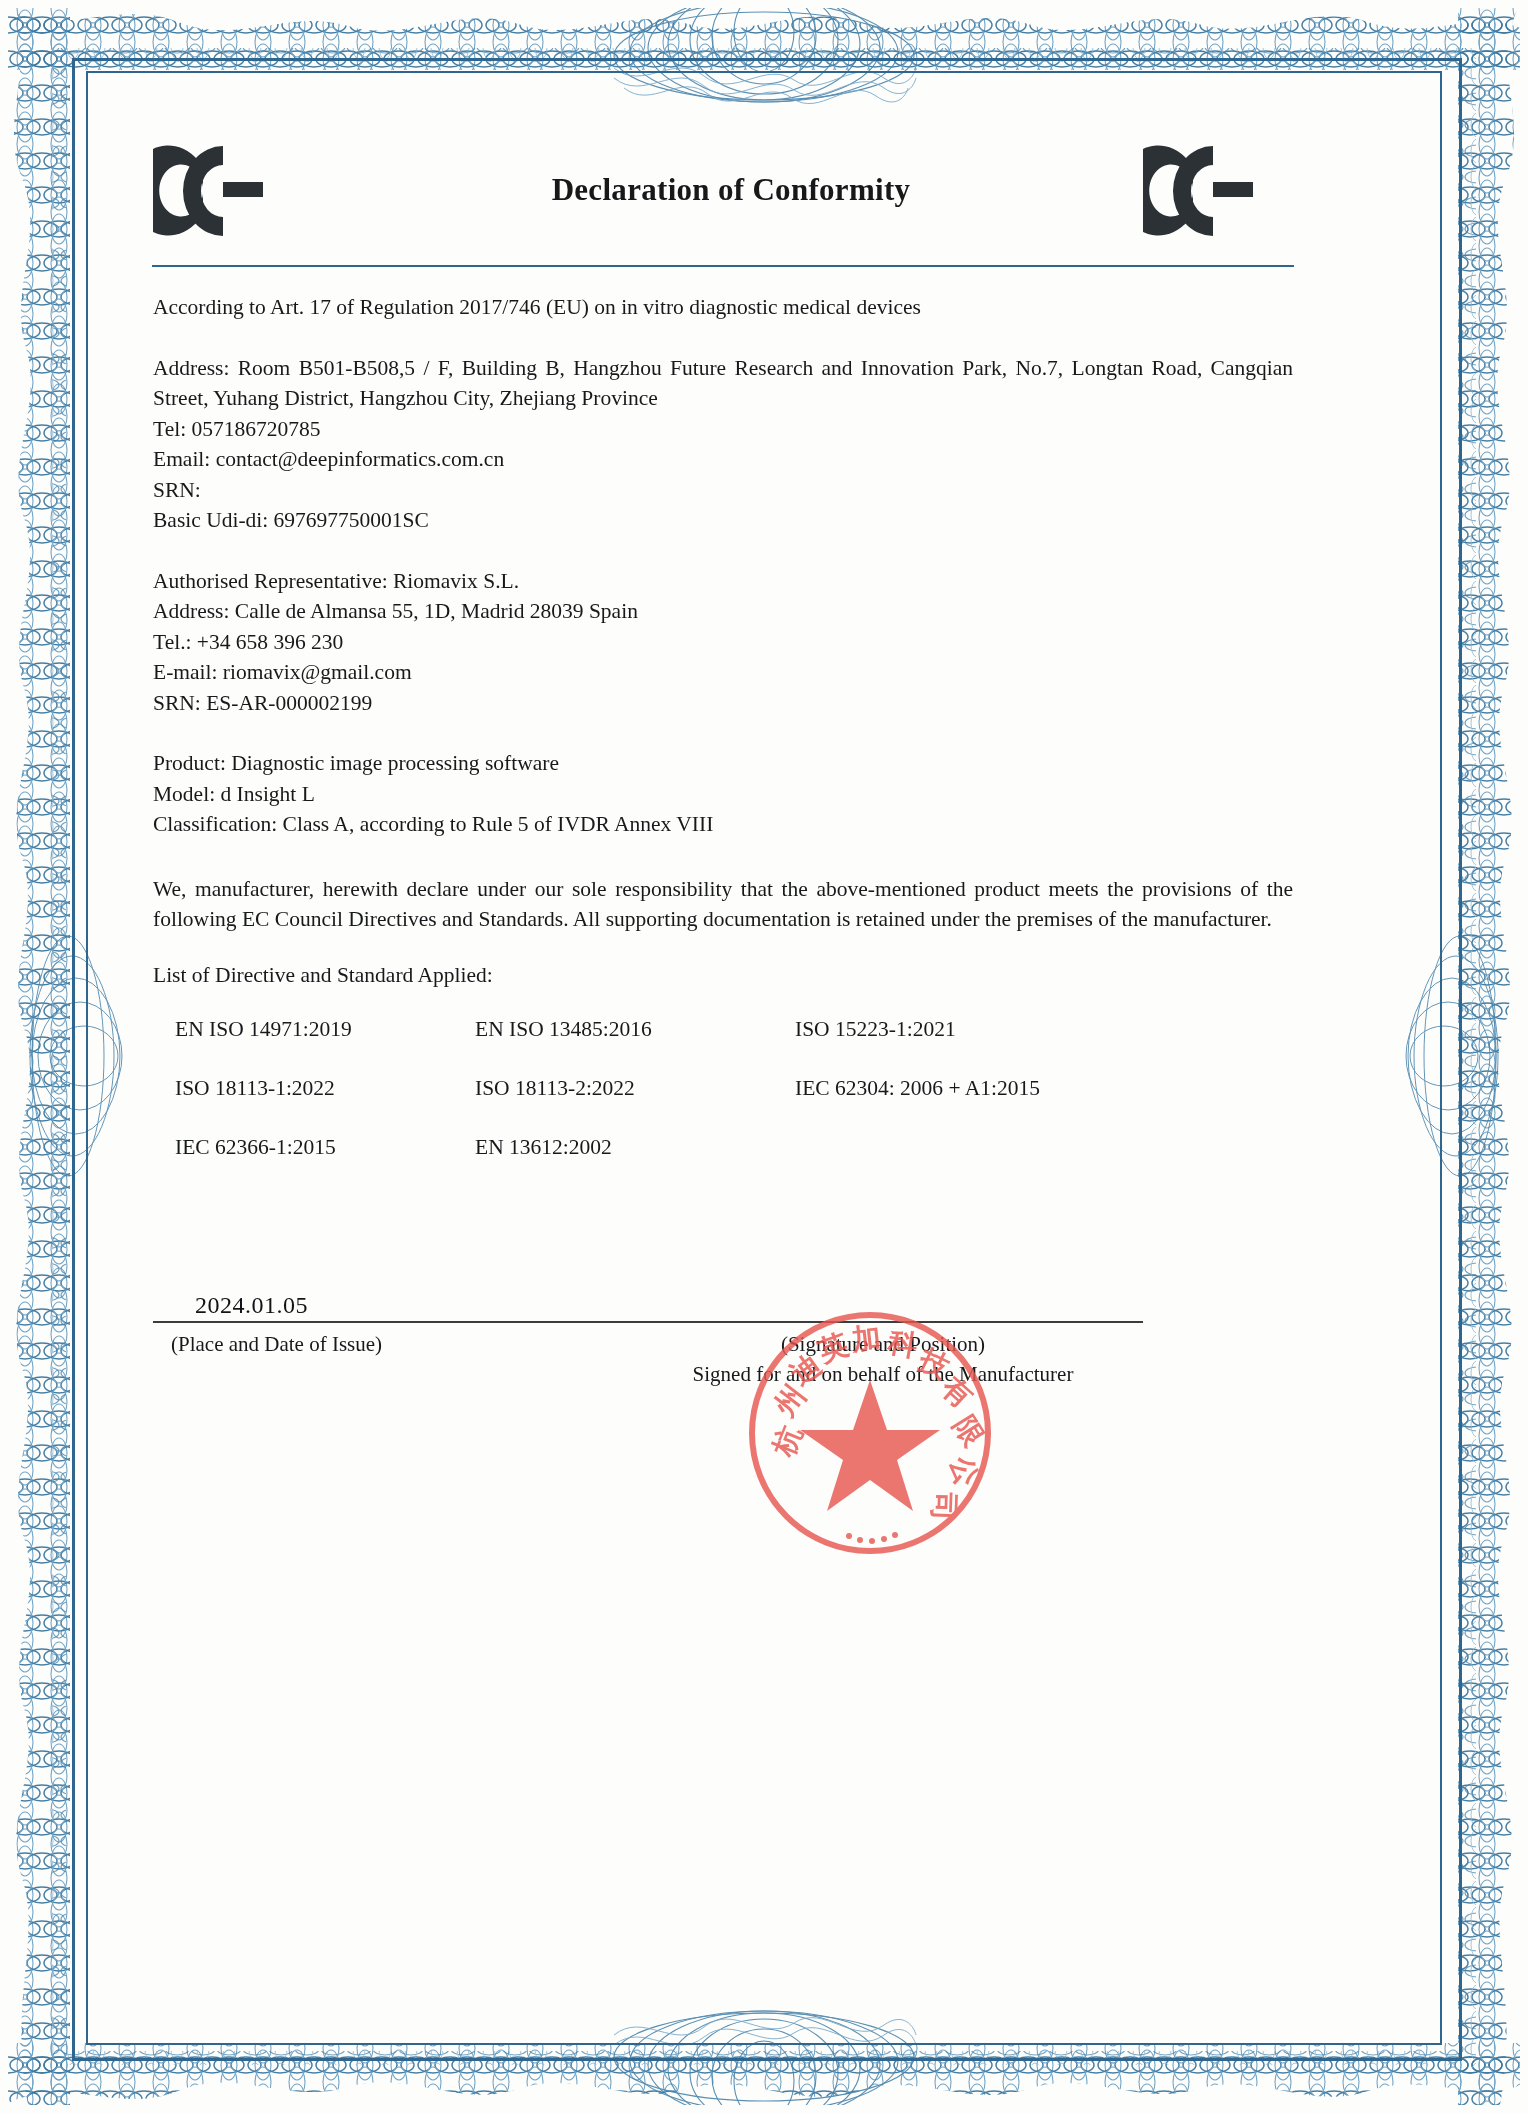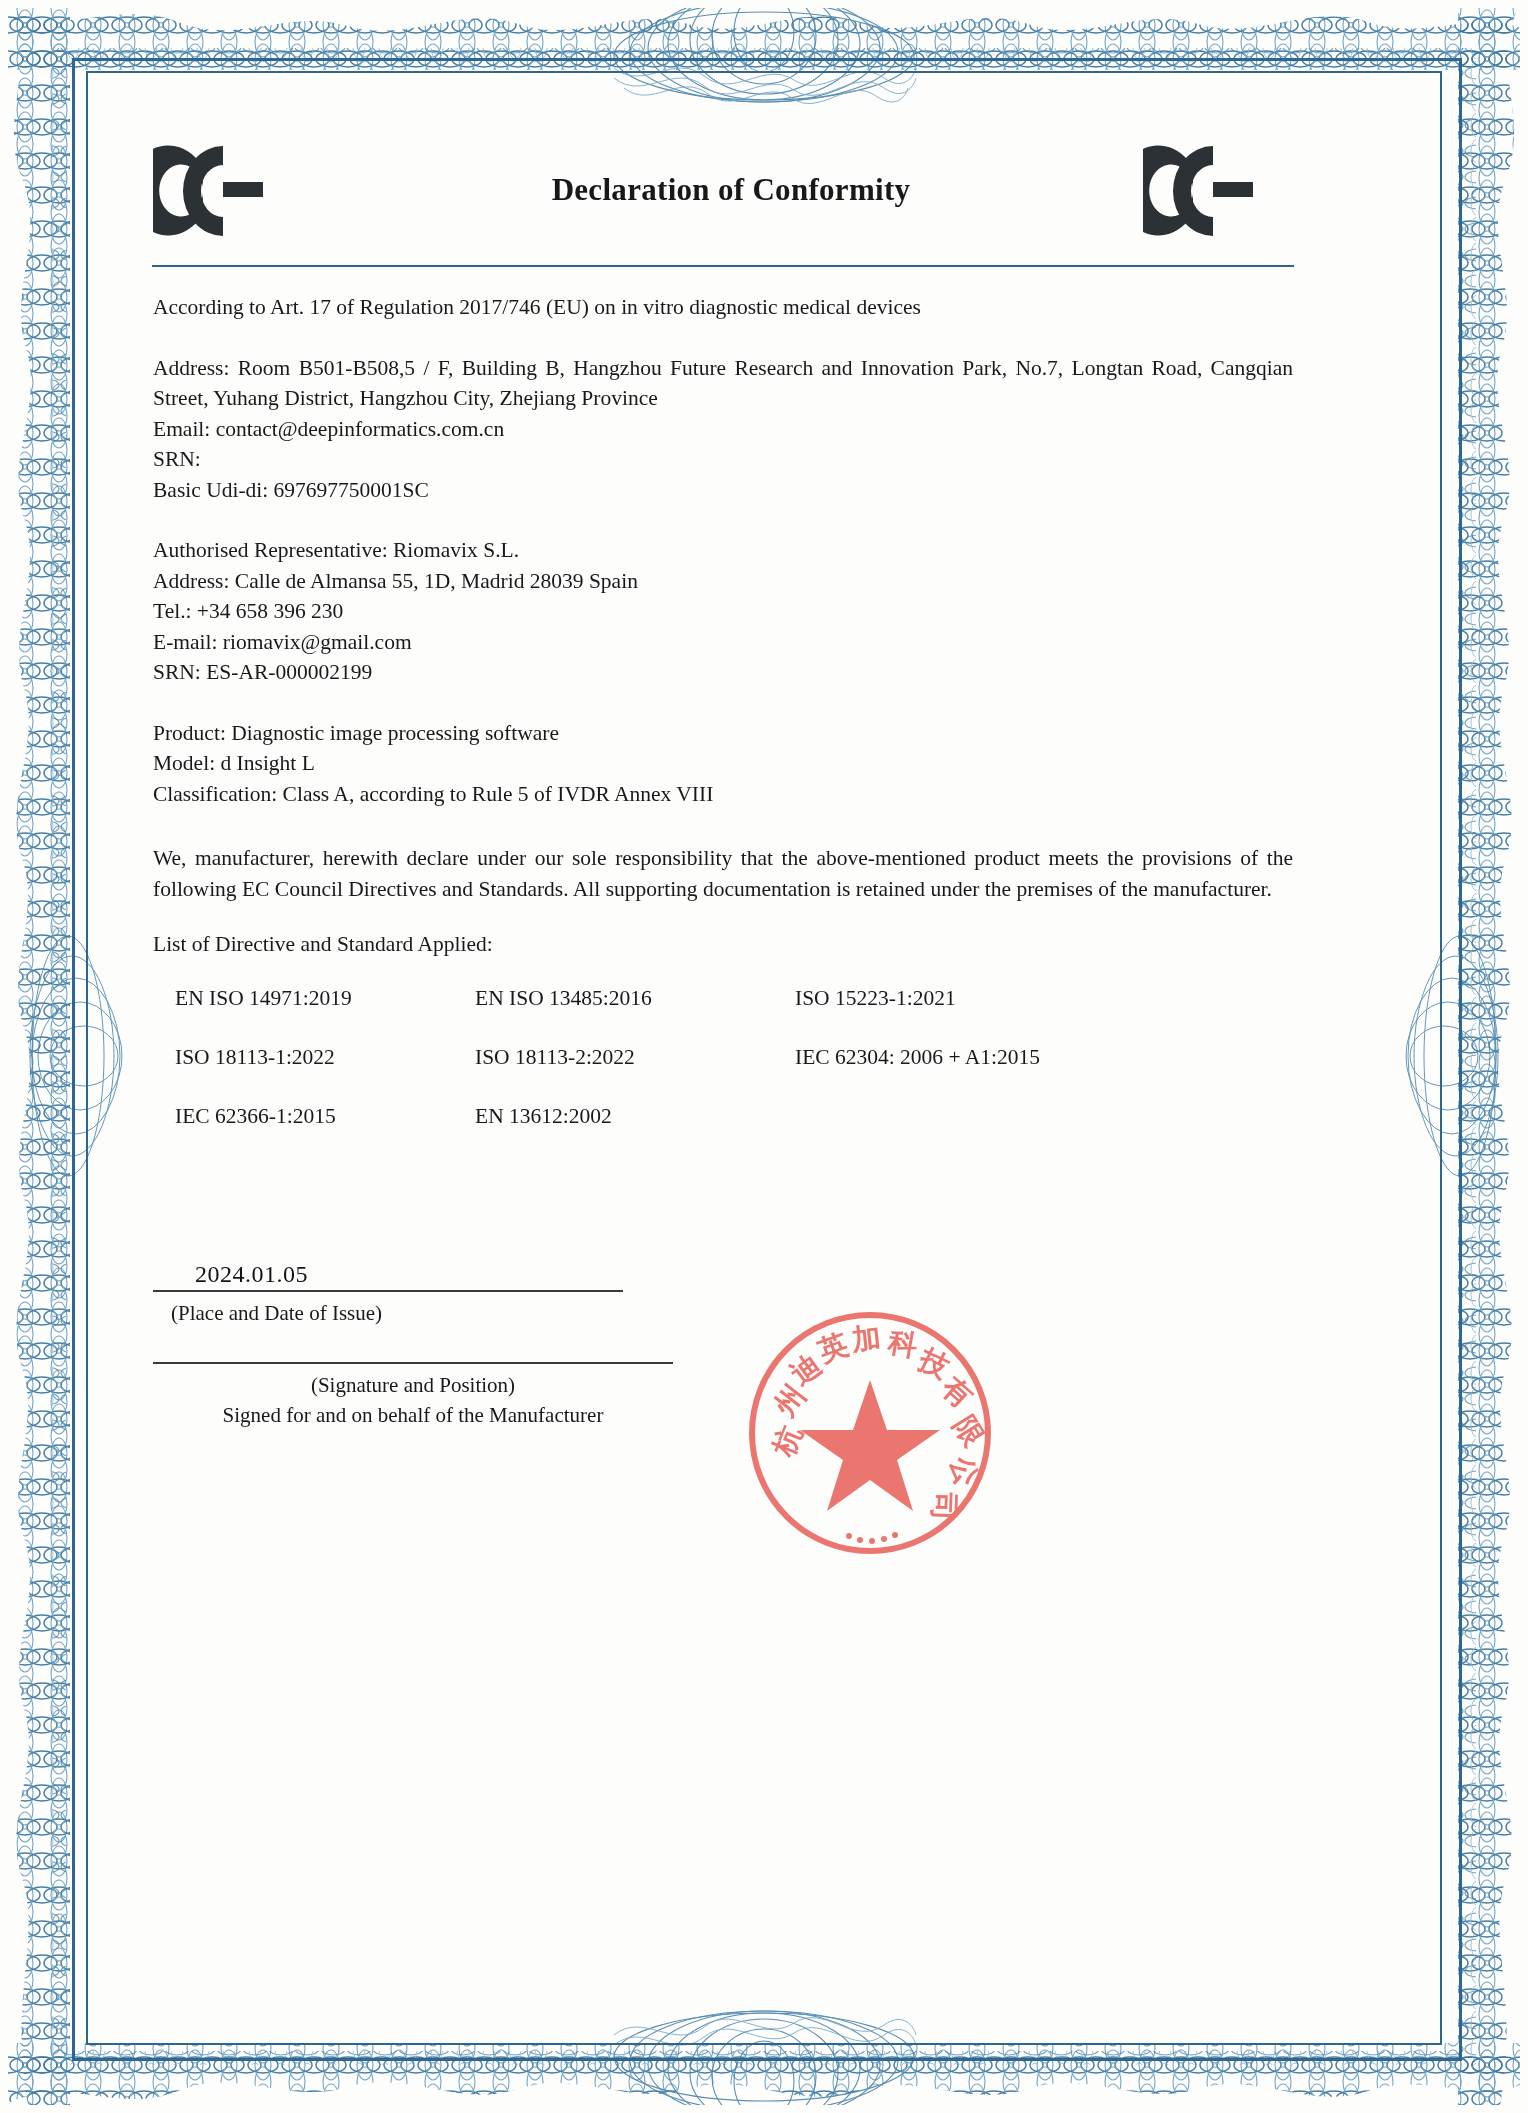--- a/index.html
+++ b/index.html
@@ -134,21 +134,20 @@
     line-height: 28px;
     white-space: nowrap;
     margin-top: 20px;
   }
 
   
   .sign-area {
     position: relative;
     margin-top: 126px;
     display: flex;
-    flex-direction: column;
   }
   .sign-col { width: 470px; position: relative; }
   .sign-col.right { width: 520px; }
   .sign-line {
     border-bottom: 2px solid #3b3c3e;
     height: 34px;
     position: relative;
   }
   .date-text {
     position: absolute;
@@ -312,20 +311,21 @@
     </div>
 
     <div class="body-block">
 
       <p class="line">According to Art. 17 of Regulation 2017/746 (EU) on in vitro diagnostic medical devices</p>
 
       <div class="gap-md"></div>
 
       <div>
         <p class="para addr-justify">Address: Room B501-B508,5 / F, Building B, Hangzhou Future Research and Innovation Park, No.7, Longtan Road, Cangqian Street, Yuhang District, Hangzhou City, Zhejiang Province</p>
+        <p class="line">Tel: 057186720785</p>
         <p class="line">Email: contact@deepinformatics.com.cn</p>
         <p class="line">SRN:</p>
         <p class="line">Basic Udi-di: 697697750001SC</p>
       </div>
 
       <div class="gap-md"></div>
 
       <div>
         <p class="line">Authorised Representative: Riomavix S.L.</p>
         <p class="line">Address: Calle de Almansa 55, 1D, Madrid 28039 Spain</p>

